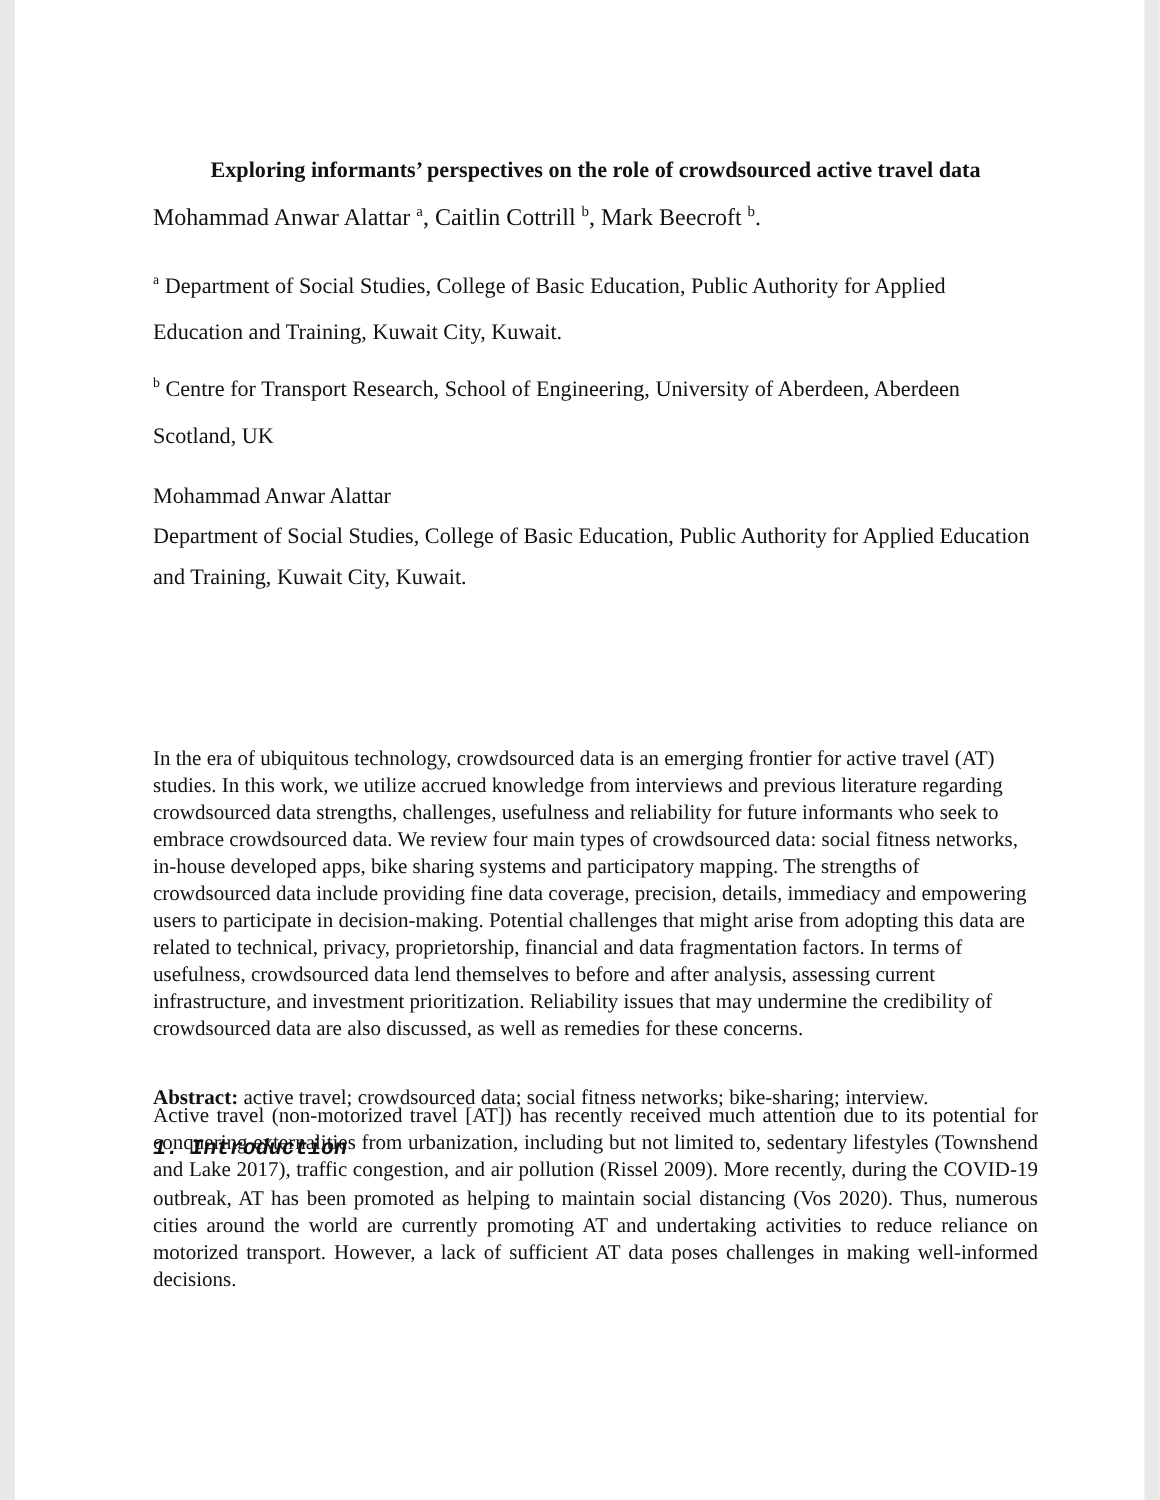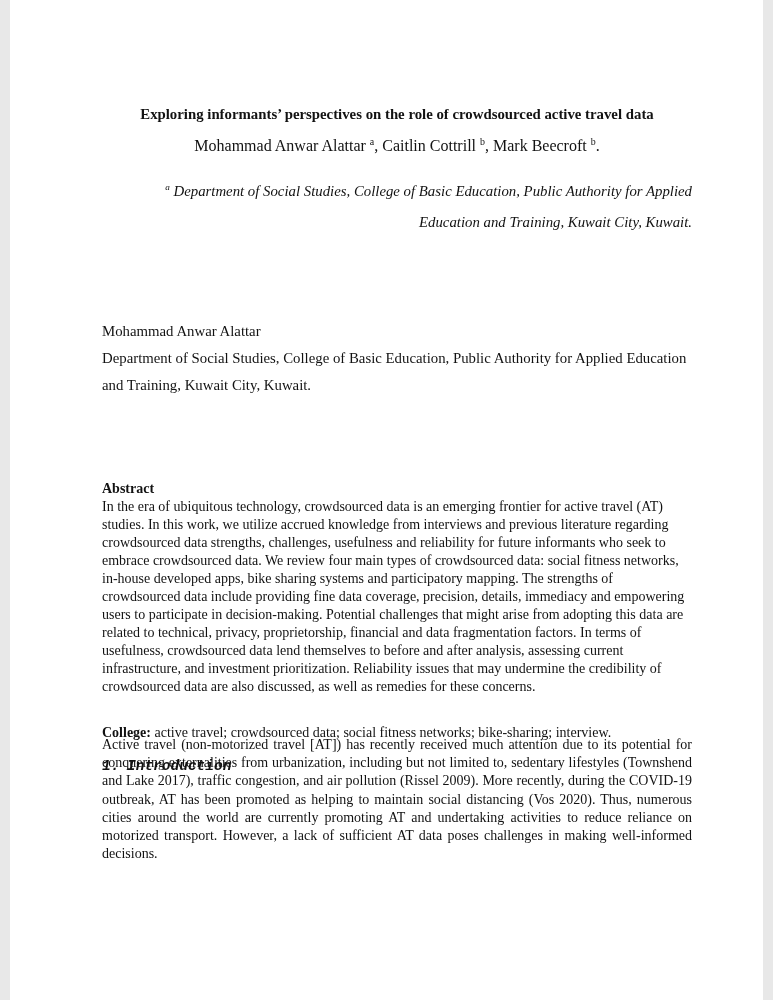--- a/index.html
+++ b/index.html
@@ -26,32 +26,29 @@
     top: 104px;
     font-weight: bold;
     font-size: 14.8px;
     line-height: 20px;
     text-align: center;
   }
   .authors {
     top: 133px;
     font-size: 16px;
     line-height: 26px;
-    text-align: center;
   }
   .sup {
     font-size: 0.62em;
     vertical-align: super;
     line-height: 0;
   }
   .affil {
-    font-style: italic;
     font-size: 14.8px;
     line-height: 31px;
-    text-align: right;
   }
   .affil-a { top: 176px; }
   .affil-b { top: 245px; }
   .correspondence {
     top: 318px;
     font-size: 14.8px;
     line-height: 27px;
   }
   .abstract-heading {
     top: 480px;
@@ -99,32 +96,34 @@
   <div class="block title">Exploring informants’ perspectives on the role of crowdsourced active travel data</div>
 
   <div class="block authors">
     <span>Mohammad Anwar Alattar </span><span class="sup">a</span><span>, Caitlin Cottrill </span><span class="sup">b</span><span>, Mark Beecroft </span><span class="sup">b</span><span>.</span>
   </div>
 
   <div class="block affil affil-a">
     <span class="sup">a</span><span> Department of Social Studies, College of Basic Education, Public Authority for Applied Education and Training, Kuwait City, Kuwait.</span>
   </div>
 
+  <div class="block affil affil-b">
+    <span class="sup">b</span><span> Centre for Transport Research, School of Engineering, University of Aberdeen, Aberdeen Scotland, UK</span>
+  </div>
 
   <div class="block correspondence">
     <div>Mohammad Anwar Alattar</div>
     <div>Department of Social Studies, College of Basic Education, Public Authority for Applied Education and Training, Kuwait City, Kuwait.</div>
   </div>
 
-  <div class="block abstract-heading">Abstract</div>
 
   <div class="block abstract-body">In the era of ubiquitous technology, crowdsourced data is an emerging frontier for active travel (AT) studies. In this work, we utilize accrued knowledge from interviews and previous literature regarding crowdsourced data strengths, challenges, usefulness and reliability for future informants who seek to embrace crowdsourced data. We review four main types of crowdsourced data: social fitness networks, in-house developed apps, bike sharing systems and participatory mapping. The strengths of crowdsourced data include providing fine data coverage, precision, details, immediacy and empowering users to participate in decision-making. Potential challenges that might arise from adopting this data are related to technical, privacy, proprietorship, financial and data fragmentation factors. In terms of usefulness, crowdsourced data lend themselves to before and after analysis, assessing current infrastructure, and investment prioritization. Reliability issues that may undermine the credibility of crowdsourced data are also discussed, as well as remedies for these concerns.</div>
 
   <div class="block keywords">
-    <span class="label">College:</span><span> active travel; crowdsourced data; social fitness networks; bike-sharing; interview.</span>
+    <span class="label">Abstract:</span><span> active travel; crowdsourced data; social fitness networks; bike-sharing; interview.</span>
   </div>
 
   <div class="block intro-heading">
     <span class="num">1.</span><span>Introduction</span>
   </div>
 
   <div class="block intro-body">Active travel (non-motorized travel [AT]) has recently received much attention due to its potential for conquering externalities from urbanization, including but not limited to, sedentary lifestyles (Townshend and Lake 2017), traffic congestion, and air pollution (Rissel 2009). More recently, during the COVID-19 outbreak, AT has been promoted as helping to maintain social distancing (Vos 2020). Thus, numerous cities around the world are currently promoting AT and undertaking activities to reduce reliance on motorized transport. However, a lack of sufficient AT data poses challenges in making well-informed decisions.</div>
 
 </div>
 

